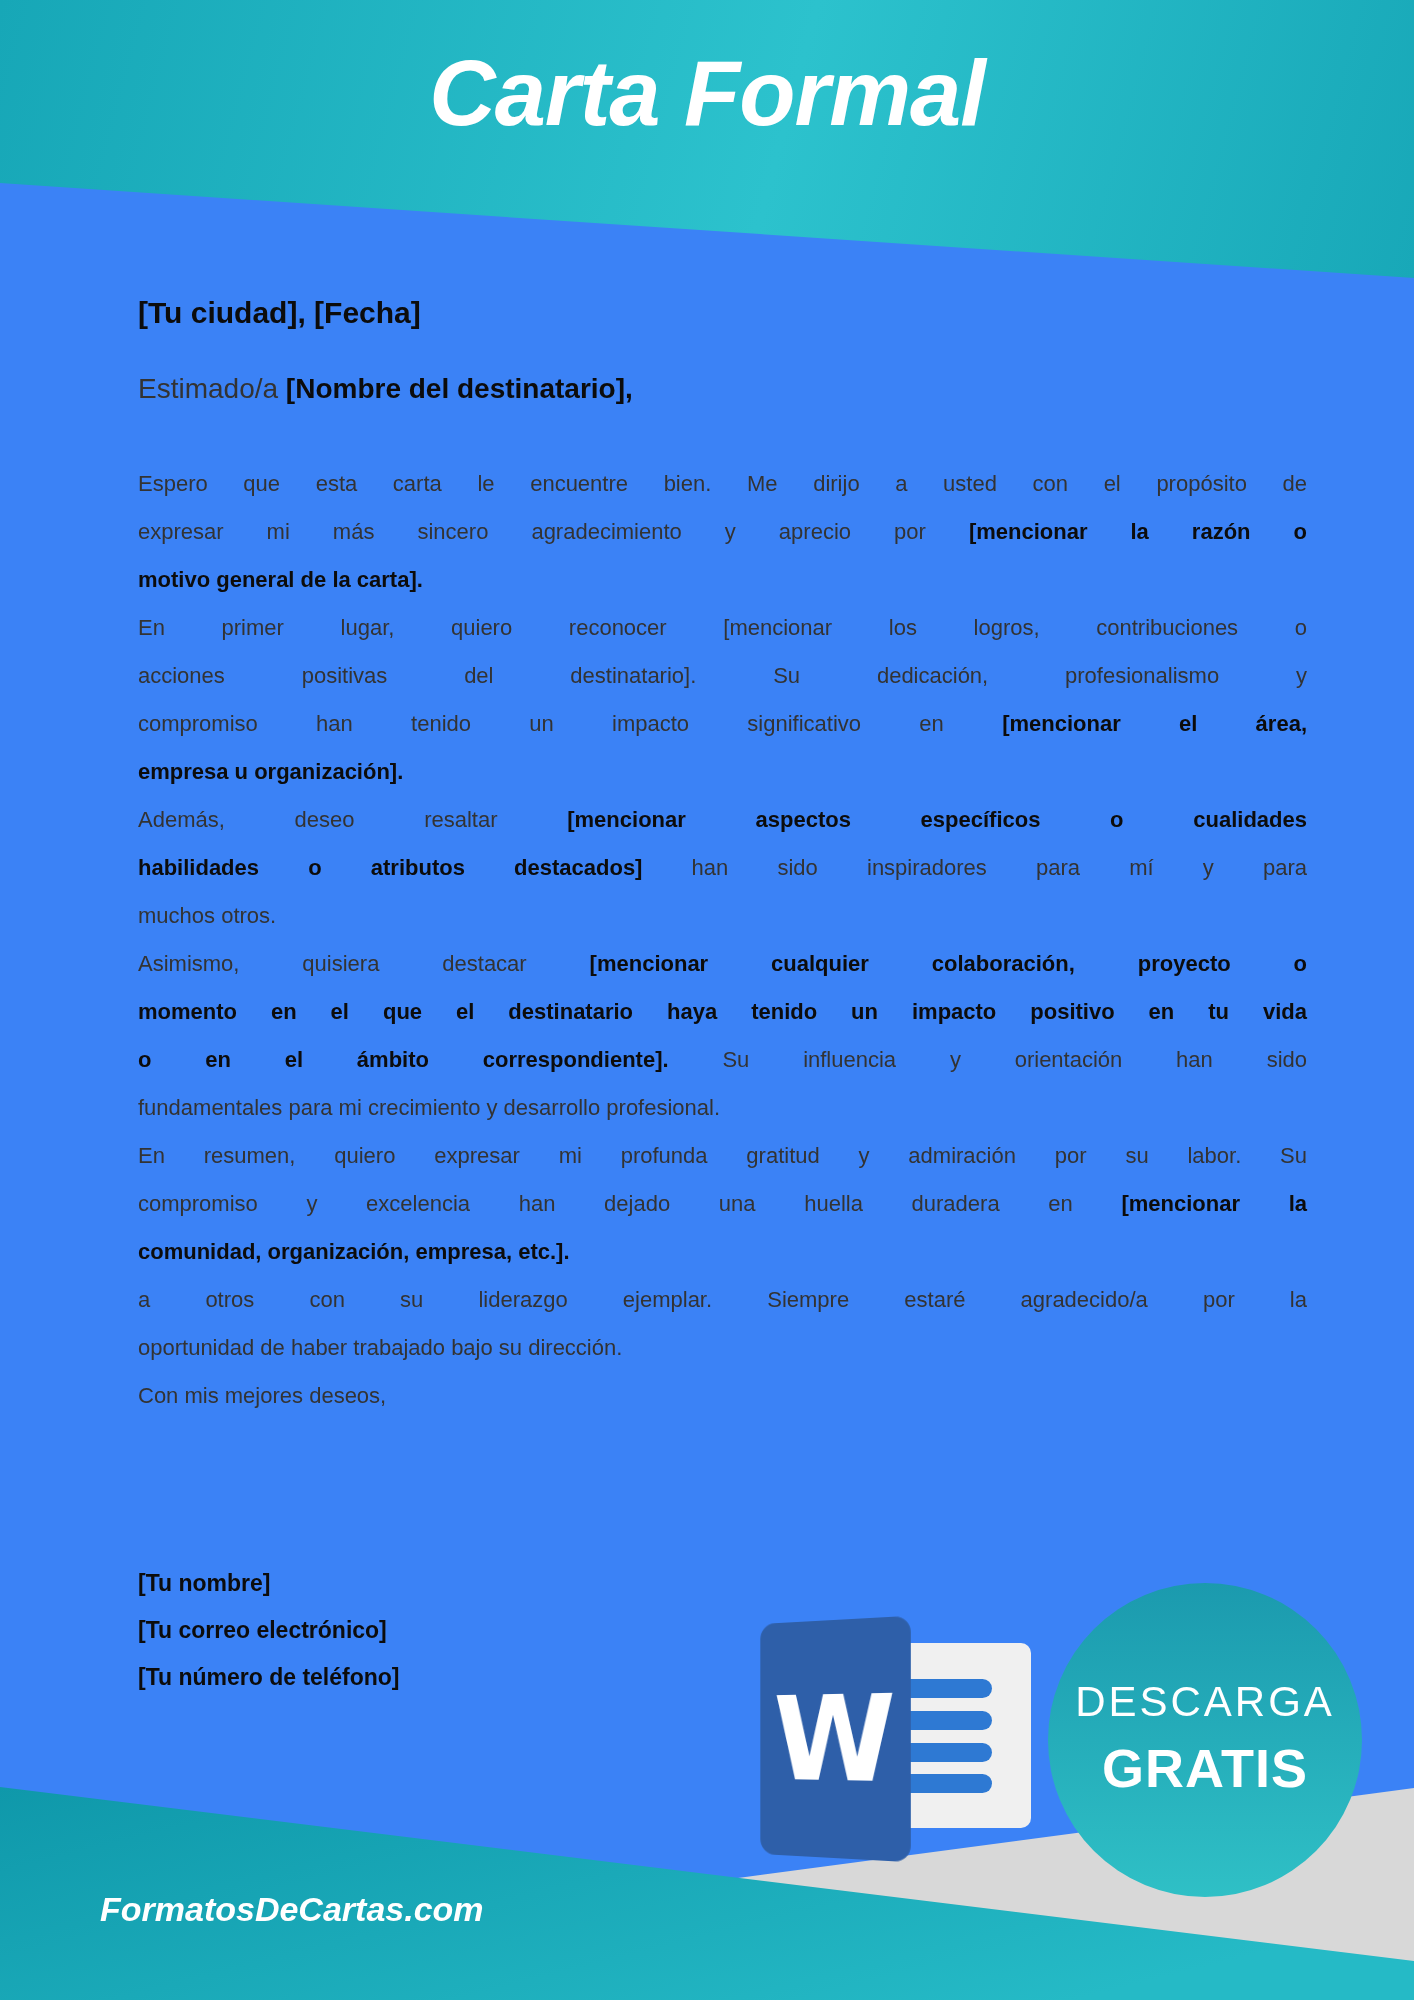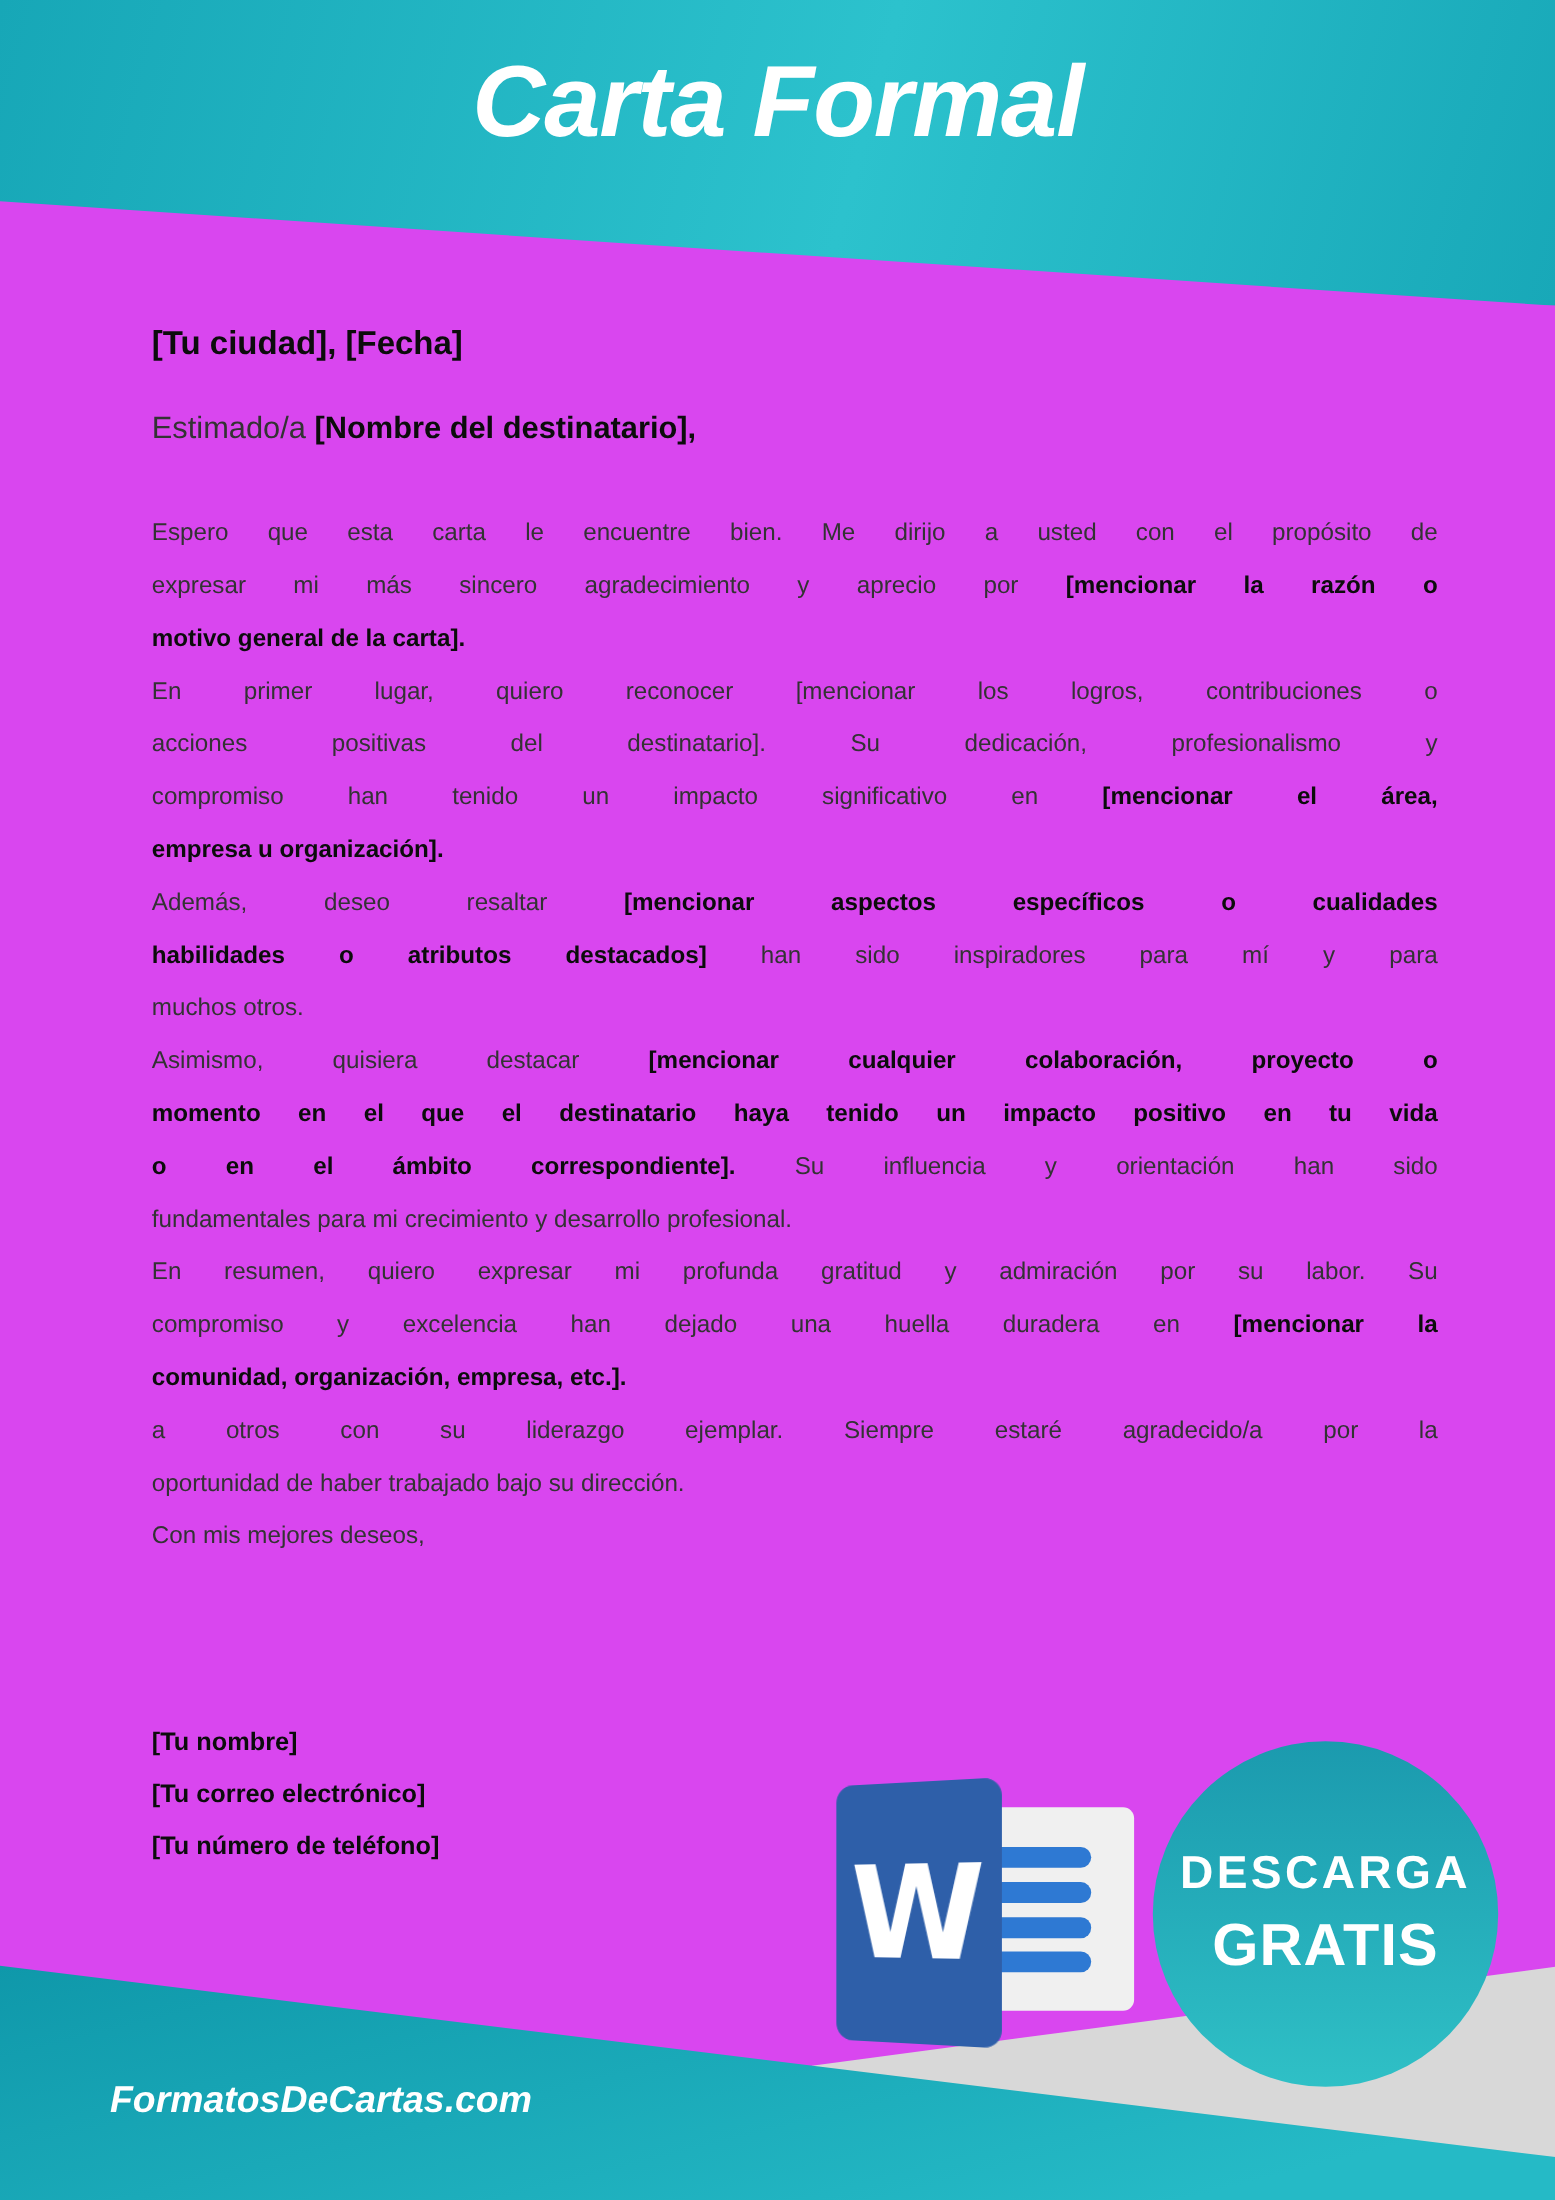--- a/index.html
+++ b/index.html
@@ -1,18 +1,18 @@
 <!DOCTYPE html>
 <html><head>
 <meta charset="utf-8">
 <style>
   html,body{margin:0;padding:0;background:#777;}
   .page{
     position:relative;width:1414px;height:2000px;margin:0 auto;
-    background:#d946ef;overflow:hidden;
+    background:#3b82f6;overflow:hidden;
     font-family:"Liberation Sans", sans-serif;
   }
   
   .header-band{
     position:absolute;left:0;top:0;width:1414px;height:278px;
     background:linear-gradient(105deg,#17a7b7 0%,#2cc2cd 55%,#18a8b8 100%);
     clip-path:polygon(0 0,1414px 0,1414px 278px,0 183px);
   }
   .page-title{
     position:absolute;left:0;top:38px;width:1414px;
@@ -39,21 +39,21 @@
     display:flex;align-items:center;justify-content:center;
   }
   .word-panel .wletter{
     color:#ffffff;font-size:118px;font-weight:bold;line-height:118px;
     font-family:"DejaVu Sans","Liberation Sans",sans-serif;
   }
   .badge-text{
     position:absolute;left:1005px;top:1676px;width:400px;
     text-align:center;color:#ffffff;
   }
-  .badge-text .b1{font-size:42px;line-height:52px;font-weight:700;letter-spacing:3px;}
+  .badge-text .b1{font-size:42px;line-height:52px;font-weight:400;letter-spacing:3px;}
   .badge-text .b2{font-size:54px;line-height:80px;font-weight:800;letter-spacing:1px;}
   .site-link{
     position:absolute;left:100px;top:1882px;
     color:#ffffff;font-size:34px;line-height:54px;
     font-weight:bold;font-style:italic;
   }
 </style>
 </head>
 <body>
 

